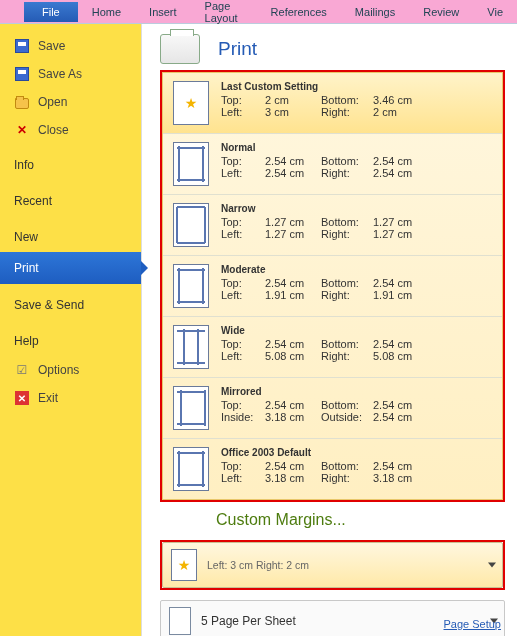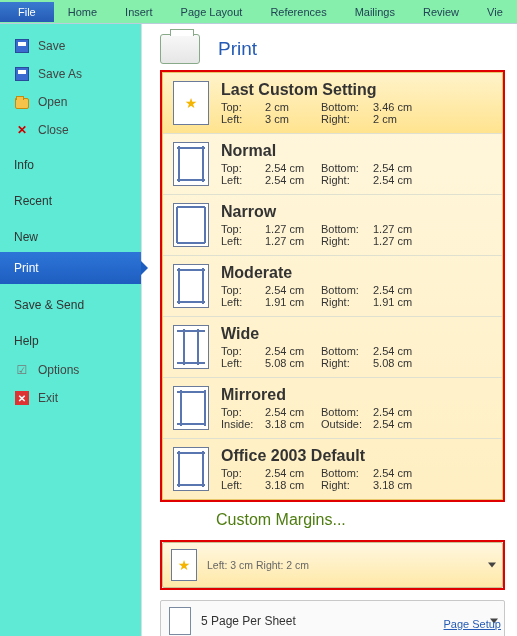--- a/index.html
+++ b/index.html
@@ -1,23 +1,23 @@
 <!DOCTYPE html>
 <html><head>
 <meta charset="utf-8">
 <style>
 * { margin: 0; padding: 0; box-sizing: border-box; font-family: "Segoe UI", Tahoma, sans-serif; }
 body { background: #fff; width: 517px; height: 636px; overflow: hidden; }
 
-.ribbon-tabs { display: flex; align-items: center; height: 24px; background: #86efac; border-bottom: 1px solid #bcd; }
+.ribbon-tabs { display: flex; align-items: center; height: 24px; background: #f9a8d4; border-bottom: 1px solid #bcd; padding-left: 24px; }
 .ribbon-tab { padding: 4px 14px 4px 14px; font-size: 11px; color: #245; cursor: pointer; }
 .ribbon-tab.file { background: linear-gradient(#3a79d0,#255bb5); color: #fff; font-weight: 400; padding: 4px 18px; }
 
 .backstage { display: flex; height: calc(636px - 24px); }
-.left-col { width: 142px; background: #5eead4; border-right: 1px solid #ddd; padding-top: 8px; }
+.left-col { width: 142px; background: #fde047; border-right: 1px solid #ddd; padding-top: 8px; }
 .left-item { display: flex; align-items: center; gap: 8px; padding: 6px 14px; font-size: 12px; color: #333; cursor: pointer; }
 .left-item.sub { color: #444; }
 .left-item .icon { width: 16px; height: 16px; display: flex; align-items: center; justify-content: center; font-size: 12px; }
 .left-heading { padding: 14px 14px 8px 14px; font-size: 12px; color: #333; cursor: pointer; }
 .left-item.active { background: linear-gradient(#2d76d8,#1e5dc0); color: #fff; position: relative; padding: 9px 14px; }
 .left-item.active::after { content:""; position:absolute; right:-7px; top:50%; transform:translateY(-50%); width:0;height:0; border-top:7px solid transparent; border-bottom:7px solid transparent; border-left:7px solid #1e5dc0; }
 
 .right-col { flex: 1; padding: 10px 12px 10px 18px; position: relative; }
 .print-header { display: flex; align-items: center; gap: 18px; margin-bottom: 6px; }
 .printer-ico { width: 40px; height: 30px; border:1px solid #8a8; border-radius:3px; background: linear-gradient(#f8f8f8,#e6e6e6); position:relative; }
@@ -35,21 +35,21 @@
 .page-ico.star::after { content:"★"; position:absolute; left:50%; top:50%; transform:translate(-50%,-52%); color:#f4b400; font-size:14px; }
 .page-ico .m-t,.page-ico .m-b{position:absolute;left:3px;right:3px;height:2px;background:#5a76b0;}
 .page-ico .m-t{top:4px}.page-ico .m-b{bottom:4px}
 .page-ico .m-l,.page-ico .m-r{position:absolute;top:3px;bottom:3px;width:2px;background:#5a76b0;}
 .page-ico .m-l{left:4px}.page-ico .m-r{right:4px}
 .page-ico.narrow .m-t{top:2px}.page-ico.narrow .m-b{bottom:2px}.page-ico.narrow .m-l{left:2px}.page-ico.narrow .m-r{right:2px}
 .page-ico.wide .m-l{left:9px}.page-ico.wide .m-r{right:9px}
 .page-ico.mirror .m-l{left:6px}.page-ico.mirror .m-r{right:2px}
 
 .opt-body { font-size: 11px; color: #333; }
-.opt-name { font-weight: 700; font-size: 16px; margin-bottom: 2px; }
+.opt-name { font-weight: 700; font-size: 10px; margin-bottom: 2px; }
 .grid4 { display:grid; grid-template-columns: 44px 56px 52px 56px; }
 .grid4 span { white-space: nowrap; }
 
 .custom-link { padding:9px 14px 9px 56px; font-size:16px; color:#4d7c0f; cursor:pointer; }
 
 .dropdown-card { display:flex; align-items:center; gap:10px; border:1px solid #c9c093; background:linear-gradient(#fff7df,#ffe9a8); padding:6px 8px; border-radius:2px; position:relative; }
 .dropdown-card .dd { position:absolute; right:6px; top:50%; transform:translateY(-50%); width:0;height:0;border-left:4px solid transparent;border-right:4px solid transparent;border-top:5px solid #444; }
 .dropdown-plain { display:flex; align-items:center; gap:10px; border:1px solid #c8c8c8; background:#fafafa; padding:6px 8px; border-radius:2px; position:relative; margin-top:10px; }
 .dropdown-plain .dd { position:absolute; right:6px; top:50%; transform:translateY(-50%); width:0;height:0;border-left:4px solid transparent;border-right:4px solid transparent;border-top:5px solid #444; }
 .dd-title { font-size:12px; color:#333; }

